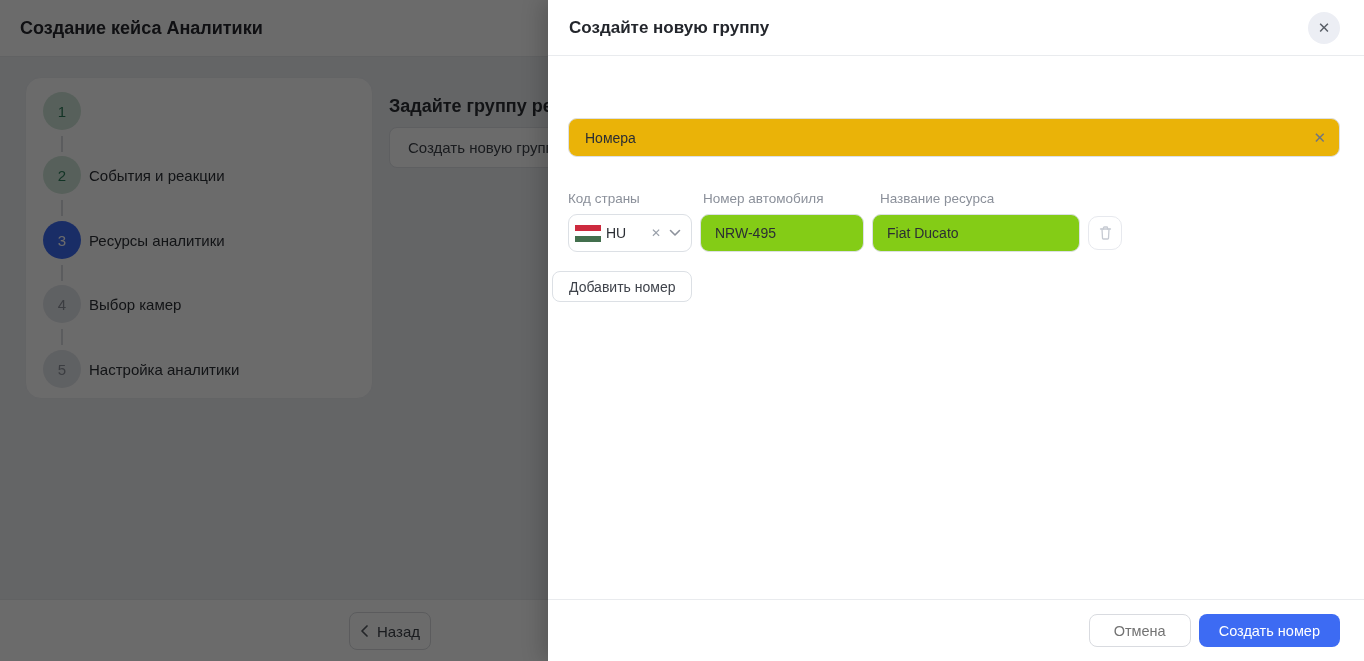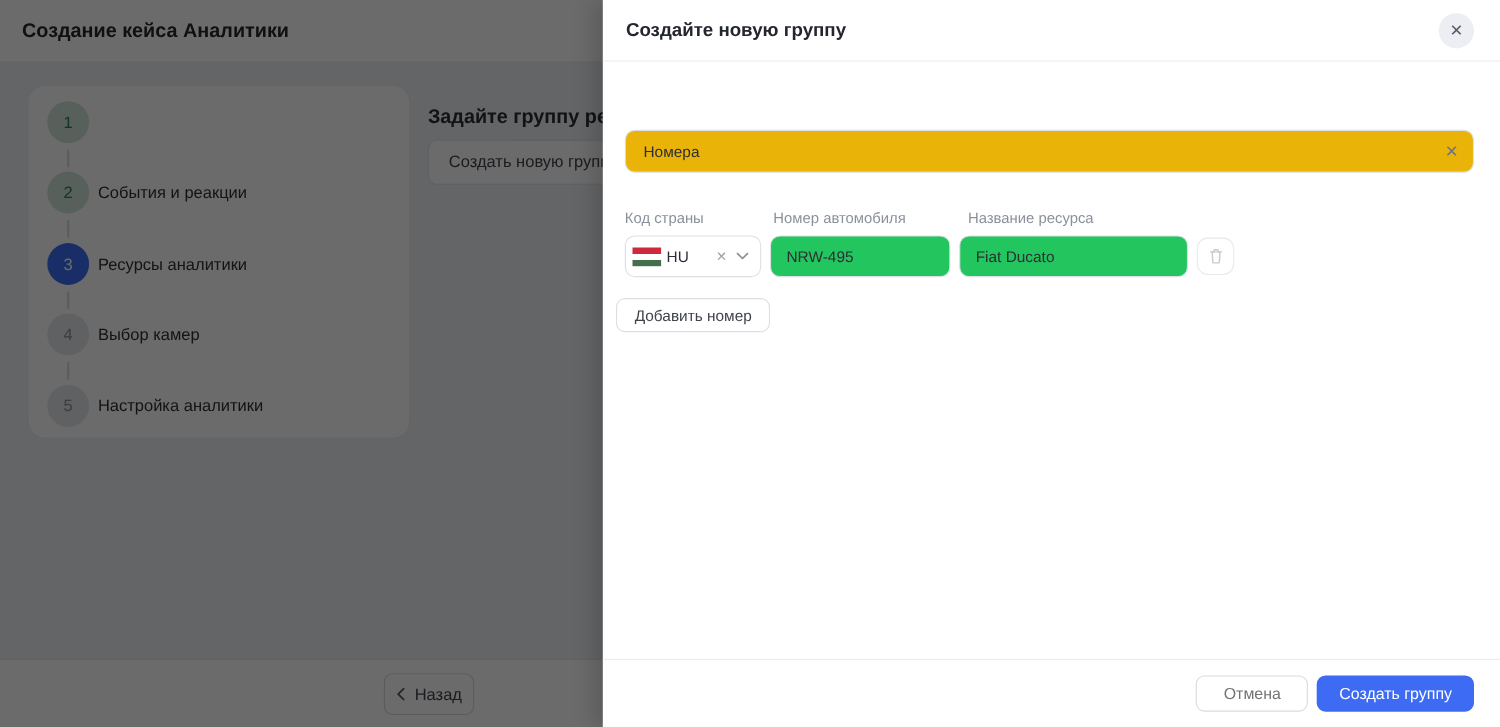--- a/index.html
+++ b/index.html
@@ -118,30 +118,30 @@
   }
   .country-code { font-size: 14px; color: #2b2e34; margin-left: 5px; }
   .select-clear {
     margin-left: auto; border: none; background: none; font-size: 12px; color: #9aa0aa;
     cursor: pointer; font-family: inherit; padding: 2px;
   }
   .select-chevron { margin-left: 6px; display: flex; align-items: center; }
   .plate-input { position: absolute; left: 152px; width: 164px; }
   .resource-input { position: absolute; left: 324px; width: 208px; }
   .text-field {
-    border: 1px solid #dce0e5; border-radius: 9px; background: #22c55e;
+    border: 1px solid #dce0e5; border-radius: 9px; background: #84cc16;
     padding: 0 14px; font-size: 14px; color: #2b2e34; font-family: inherit; outline: none;
   }
   .trash-btn {
     position: absolute; left: 540px; top: 216px; width: 34px; height: 34px;
     border: 1px solid #e7e9ee; border-radius: 10px; background: #ffffff;
     display: flex; align-items: center; justify-content: center; cursor: default;
   }
   .add-number-btn {
-    position: absolute; left: 12px; top: 271px; height: 31px; padding: 0 16px;
+    position: absolute; left: 4px; top: 271px; height: 31px; padding: 0 16px;
     background: #ffffff; border: 1px solid #dce0e5; border-radius: 8px;
     font-size: 14px; color: #3f434b; font-family: inherit; cursor: pointer;
   }
   .modal-footer {
     position: absolute; left: 0; right: 0; top: 599px; height: 62px;
     border-top: 1px solid #e9ebee;
     display: flex; align-items: center; justify-content: flex-end; gap: 8px;
     padding-right: 24px;
   }
   .cancel-btn {
@@ -251,15 +251,15 @@
         <path d="M5.5 4V2.8c0-.4.3-.8.8-.8h2.4c.5 0 .8.4.8.8V4"></path>
         <path d="M4 4l.5 9.2c0 .5.4.8.9.8h4.2c.5 0 .9-.3.9-.8L11 4"></path>
       </svg>
     </span>
   </button>
 
   <button class="add-number-btn">Добавить номер</button>
 
   <div class="modal-footer">
     <button class="cancel-btn">Отмена</button>
-    <button class="submit-btn">Создать группу</button>
+    <button class="submit-btn">Создать номер</button>
   </div>
 </div>
 
 </body></html>

